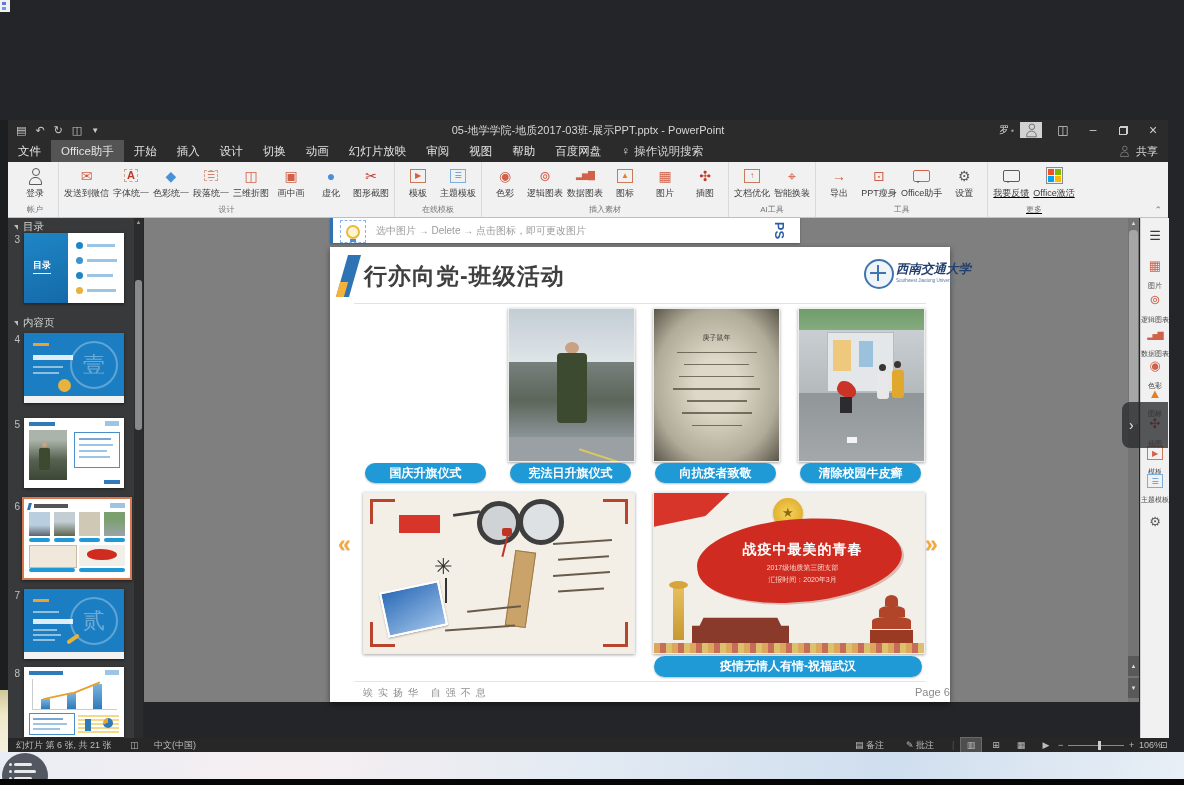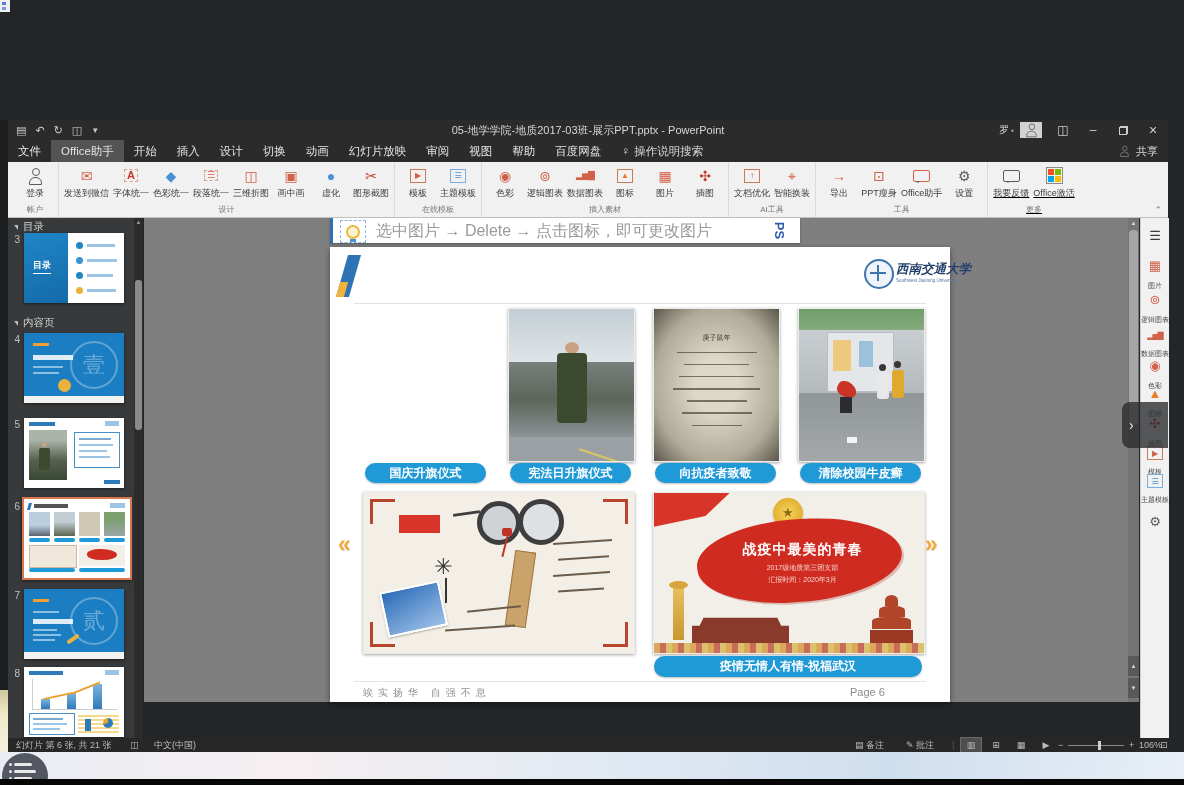--- a/index.html
+++ b/index.html
@@ -431,30 +431,31 @@
 
   <div class="abs docarea"></div>
 
   <div class="abs tipbar">
     <div class="abs" style="left:0;top:0;width:3px;height:25px;background:#2e74b5;"></div>
     <div class="abs" style="left:10px;top:2px;width:24px;height:21px;border:1px dashed #8ab4e8;display:flex;align-items:center;justify-content:center;">
       <div style="width:10px;height:10px;border-radius:50%;background:#fdf3d0;border:2px solid #e8b93c;position:relative;">
         <div style="position:absolute;left:2px;bottom:-5px;width:6px;height:3px;background:#4a90d9;"></div>
       </div>
     </div>
-    <div class="abs" style="left:46px;top:0;height:39px;line-height:25px;font-size:16px;color:#9a9a9a;white-space:nowrap;">选中图片 → Delete → 点击图标，即可更改图片</div>
+    <div class="abs" style="left:46px;top:0;height:39px;line-height:25px;font-size:10px;color:#9a9a9a;white-space:nowrap;">选中图片 → Delete → 点击图标，即可更改图片</div>
     <div class="abs" style="right:12px;top:5px;color:#2b5cab;font-weight:800;font-size:13px;transform:rotate(90deg);">PS</div>
   </div>
 
   <div class="abs slide">
 
     <div class="abs" style="left:8px;top:8px;width:20px;height:42px;">
       <div class="abs" style="left:4px;top:0;width:13px;height:42px;background:#2e74b5;transform:skewX(-16deg);"></div>
       <div class="abs" style="left:0;top:27px;width:8px;height:15px;background:#f2b23c;transform:skewX(-16deg);"></div>
     </div>
+    <div class="abs" style="left:34px;top:14px;font-size:23px;font-weight:600;color:#3f3f3f;letter-spacing:1px;">行亦向党-班级活动</div>
 
     <div class="abs" style="left:534px;top:10px;width:82px;height:36px;">
       <div class="abs" style="left:0;top:2px;width:26px;height:26px;border-radius:50%;border:2px solid #3f74ae;background:#eef4fa;">
         <div class="abs" style="left:11px;top:4px;width:2px;height:16px;background:#3f74ae;"></div>
         <div class="abs" style="left:4px;top:11px;width:16px;height:2px;background:#3f74ae;"></div>
       </div>
       <div class="abs" style="left:32px;top:4px;font-family:'Liberation Serif','DejaVu Serif',serif;font-style:italic;font-weight:700;font-size:12.5px;color:#23406e;white-space:nowrap;text-align:center;">西南交通大学</div>
       <div class="abs" style="left:32px;top:21px;font-size:4.5px;color:#5878a8;white-space:nowrap;">Southwest Jiaotong University</div>
     </div>
     <div class="abs" style="left:24px;top:56px;width:572px;height:1px;background:#e2e2e2;"></div>
@@ -538,21 +539,21 @@
       <div class="abs" style="left:0;bottom:0;width:100%;height:6%;background:repeating-linear-gradient(90deg,#d89a44 0 6px,#c05540 6px 12px,#d8b858 12px 18px);opacity:.85;"></div>
     </div>
 
     <div class="pill" style="left:324px;top:409px;width:268px;height:21px;">疫情无情人有情-祝福武汉</div>
 
     <div class="navarrow" style="left:8px;top:286px;">«</div>
     <div class="navarrow" style="left:595px;top:286px;">»</div>
 
     <div class="abs" style="left:24px;top:434px;width:572px;height:1px;background:#e6e6e6;"></div>
     <div class="abs" style="left:33px;top:439px;font-size:10px;color:#8f8f8f;letter-spacing:5px;">竢实扬华 自强不息</div>
-    <div class="abs" style="left:520px;top:439px;font-size:11px;color:#8a8a8a;">Page 6</div>
+    <div class="abs" style="left:585px;top:439px;font-size:11px;color:#8a8a8a;">Page 6</div>
   </div>
 
   <div class="abs vscroll">
     <div class="abs" style="left:2px;top:2px;width:7px;color:#ddd;font-size:6px;text-align:center;">▲</div>
     <div class="abs" style="left:1px;top:12px;width:9px;height:195px;background:#a6a6a6;border-radius:4px;"></div>
     <div class="abs" style="left:0;top:438px;width:11px;height:20px;background:#595959;color:#ddd;font-size:6px;text-align:center;line-height:20px;">▲</div>
     <div class="abs" style="left:0;top:460px;width:11px;height:20px;background:#595959;color:#ddd;font-size:6px;text-align:center;line-height:20px;">▼</div>
   </div>
 
 

